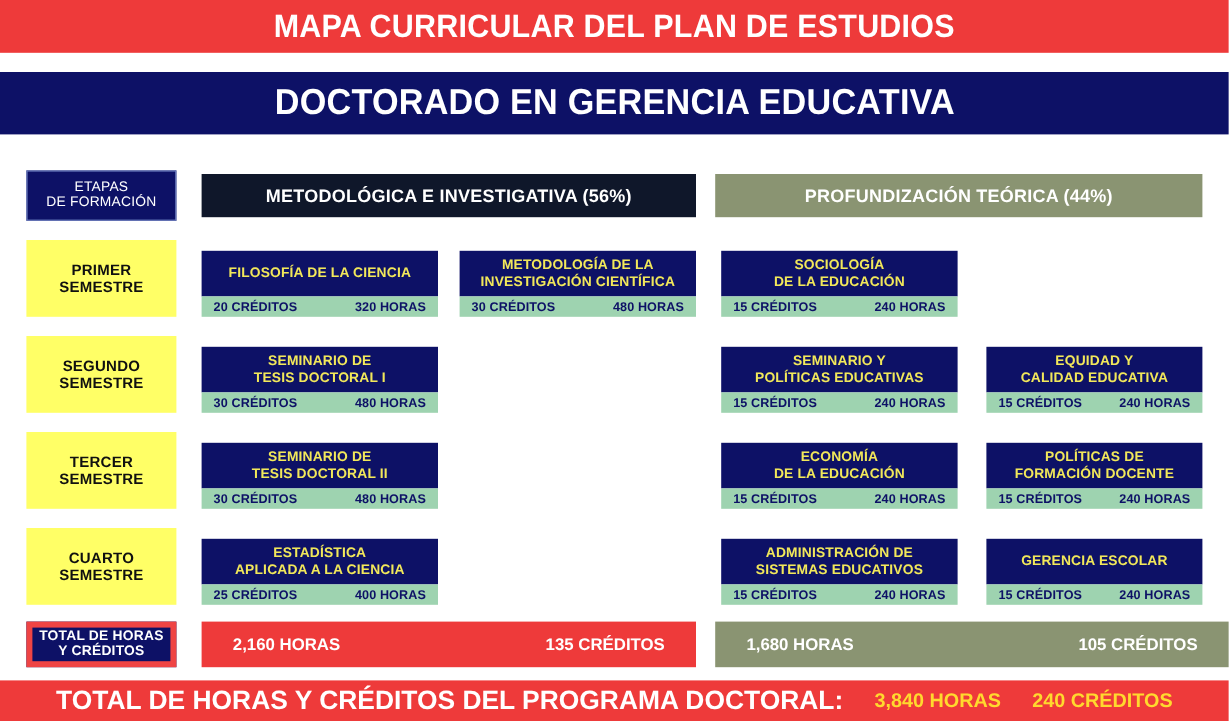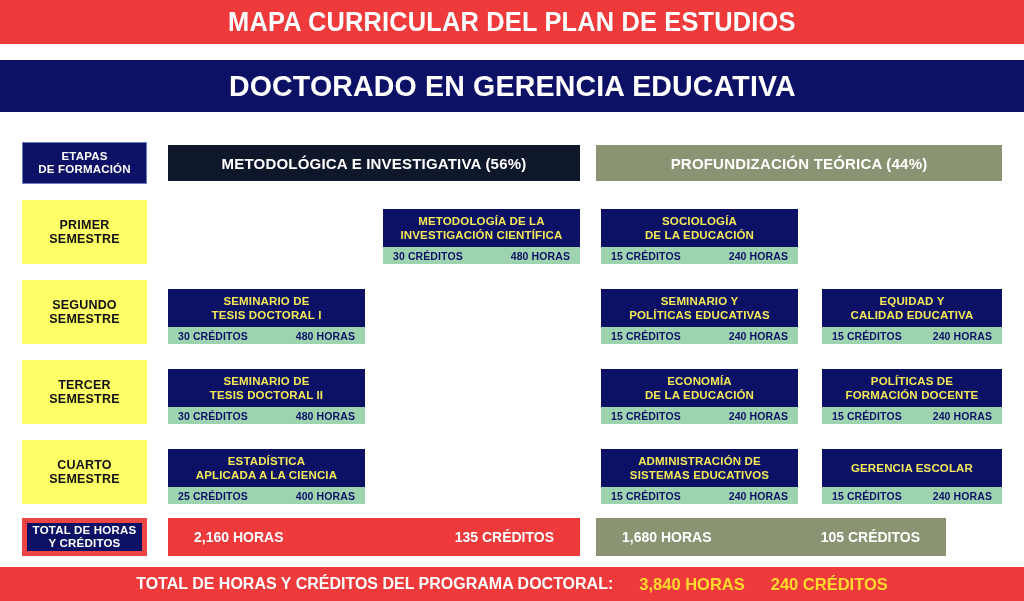--- a/index.html
+++ b/index.html
@@ -44,21 +44,21 @@
   .row { position: absolute; left: 0; width: 1024px; }
 
   
   .label-cell {
     position: absolute; left: 22px; width: 125px;
     display: flex; align-items: center; justify-content: center;
     text-align: center; line-height: 1.15;
   }
   .label-etapas {
     background: #0d1166; color: #ffffff;
-    font-size: 11.5px; font-weight: bold; letter-spacing: .2px;
+    font-size: 11.5px; font-weight: normal; letter-spacing: .2px;
     border: 1px solid #6d7fc0;
   }
   .label-sem {
     background: #ffff66; color: #101010;
     font-size: 12.5px; font-weight: bold; letter-spacing: .2px;
   }
   .label-total {
     background: #0d1166; color: #ffffff;
     font-size: 11.5px; font-weight: bold; letter-spacing: .2px;
     border: 5px solid #ef4444;
@@ -99,21 +99,21 @@
     display: flex; align-items: center; justify-content: space-between;
     padding: 0 10px;
   }
 
   
   .footer {
     position: absolute; left: 0; top: 567px; width: 1024px; height: 34px;
     background: #ee3a3a;
     display: flex; align-items: center; justify-content: center;
   }
-  .footer .lbl { color: #ffffff; font-size: 16px; font-weight: bold; white-space: nowrap; }
+  .footer .lbl { color: #ffffff; font-size: 22px; font-weight: bold; white-space: nowrap; }
   .footer .hrs, .footer .cds {
     color: #ffd92e; font-size: 16.5px; font-weight: bold; white-space: nowrap;
   }
   .footer .hrs { margin-left: 26px; }
   .footer .cds { margin-left: 26px; }
 </style>
 </head>
 <body>
 
 <div class="page">
@@ -144,20 +144,31 @@
     </div>
 
     <div class="row" style="top:88px;height:66px;">
       <div class="label-cell label-sem" style="top:0;height:64px;">
         <span>
           <span>PRIMER</span><br>
           <span>SEMESTRE</span>
         </span>
       </div>
 
+      <div class="card" style="left:168px;top:9px;width:197px;">
+        <div class="name">
+          <span>
+            <span>FILOSOFÍA DE LA CIENCIA</span>
+          </span>
+        </div>
+        <div class="strip">
+          <span>20 CRÉDITOS</span>
+          <span>320 HORAS</span>
+        </div>
+      </div>
 
       <div class="card" style="left:383px;top:9px;width:197px;">
         <div class="name">
           <span>
             <span>METODOLOGÍA DE LA</span><br>
             <span>INVESTIGACIÓN CIENTÍFICA</span>
           </span>
         </div>
         <div class="strip">
           <span>30 CRÉDITOS</span>
@@ -328,21 +339,21 @@
           <span>TOTAL DE HORAS</span><br>
           <span>Y CRÉDITOS</span>
         </span>
       </div>
 
       <div class="totbar totbar-red" style="left:168px;top:2px;width:412px;height:38px;">
         <span class="n">2,160  HORAS</span>
         <span class="n">135 CRÉDITOS</span>
       </div>
 
-      <div class="totbar totbar-olive" style="left:596px;top:2px;width:350px;height:38px;">
+      <div class="totbar totbar-olive" style="left:596px;top:2px;width:428px;height:38px;">
         <span class="n">1,680  HORAS</span>
         <span class="n">105 CRÉDITOS</span>
       </div>
     </div>
 
   </div>
 
   <div class="footer">
     <span class="lbl">TOTAL DE HORAS Y CRÉDITOS DEL PROGRAMA DOCTORAL:</span>
     <span class="hrs">3,840 HORAS</span>

